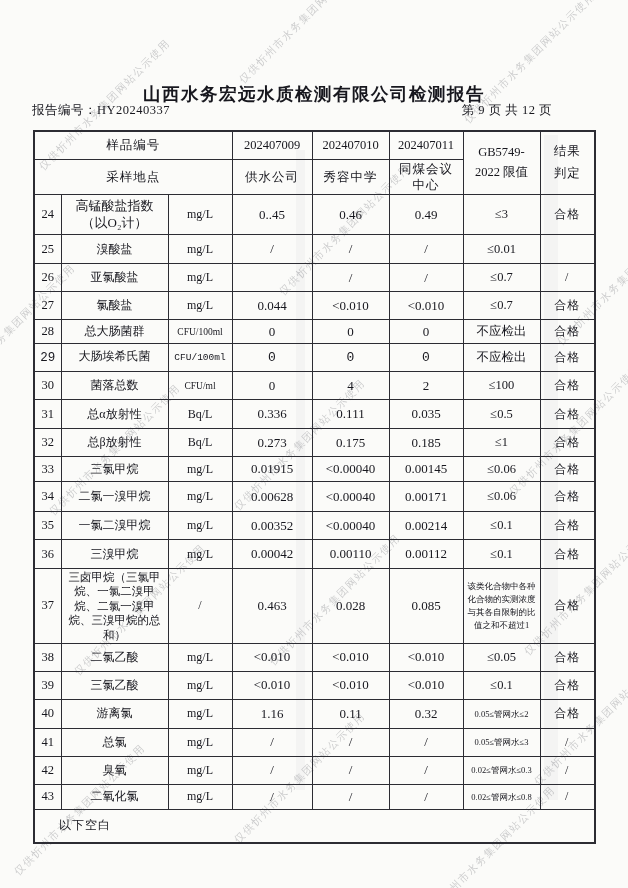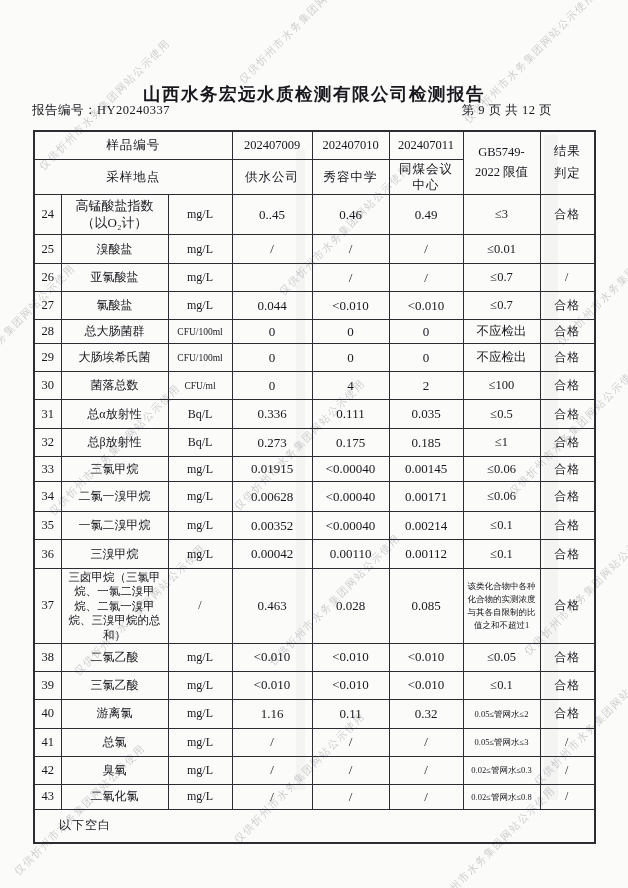--- a/index.html
+++ b/index.html
@@ -172,21 +172,21 @@
         <tr style="height: 24px;">
           <td class="c-no">28</td>
           <td class="c-name">总大肠菌群</td>
           <td class="c-unit small-unit">CFU/100ml</td>
           <td class="c-val">0</td>
           <td class="c-val">0</td>
           <td class="c-val">0</td>
           <td class="c-limit">不应检出</td>
           <td class="c-res">合格</td>
         </tr>
-        <tr style="height: 28px;">
+        <tr style="height: 28px; font-family: Liberation Mono, monospace;">
           <td class="c-no">29</td>
           <td class="c-name">大肠埃希氏菌</td>
           <td class="c-unit small-unit">CFU/100ml</td>
           <td class="c-val">0</td>
           <td class="c-val">0</td>
           <td class="c-val">0</td>
           <td class="c-limit">不应检出</td>
           <td class="c-res">合格</td>
         </tr>
         <tr style="height: 28px; margin-left: 46px;">

